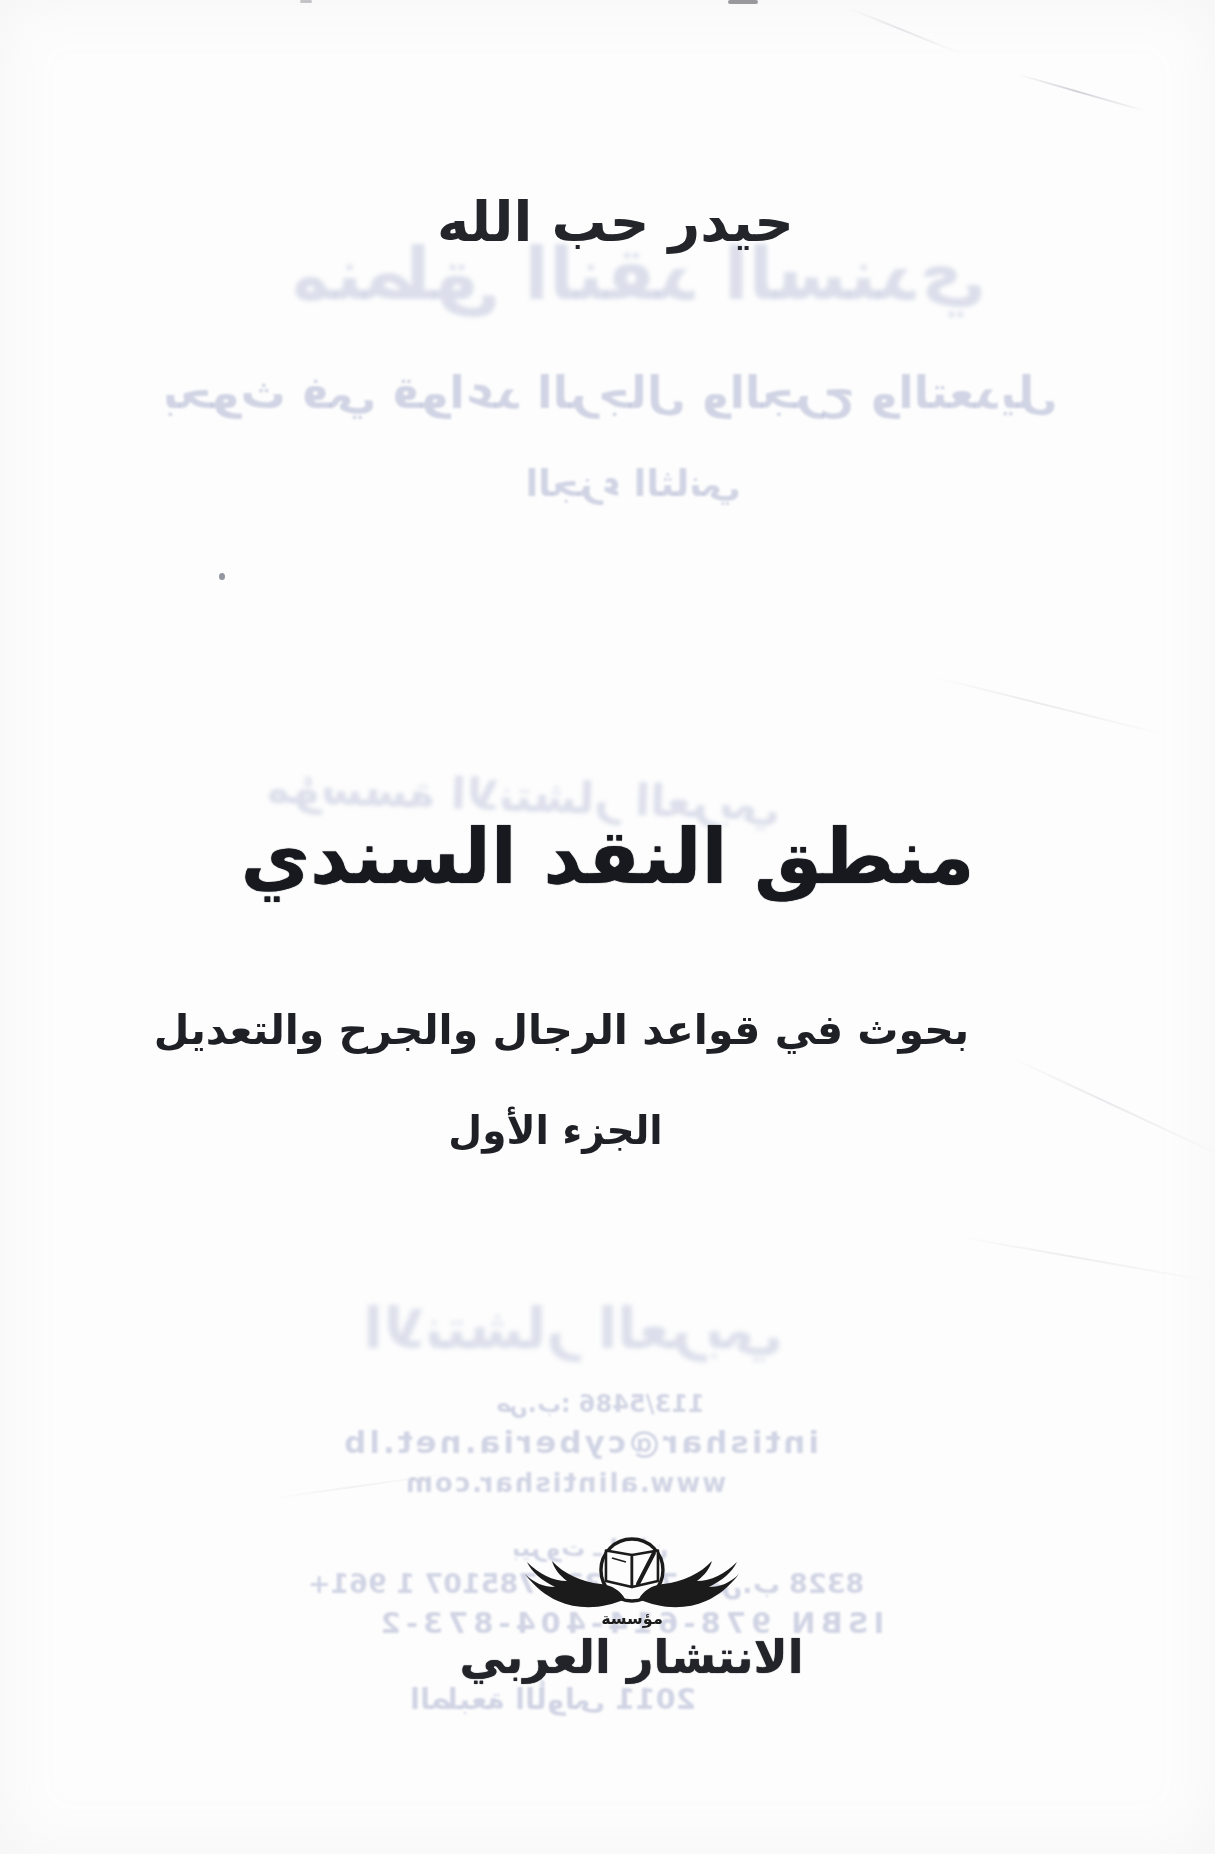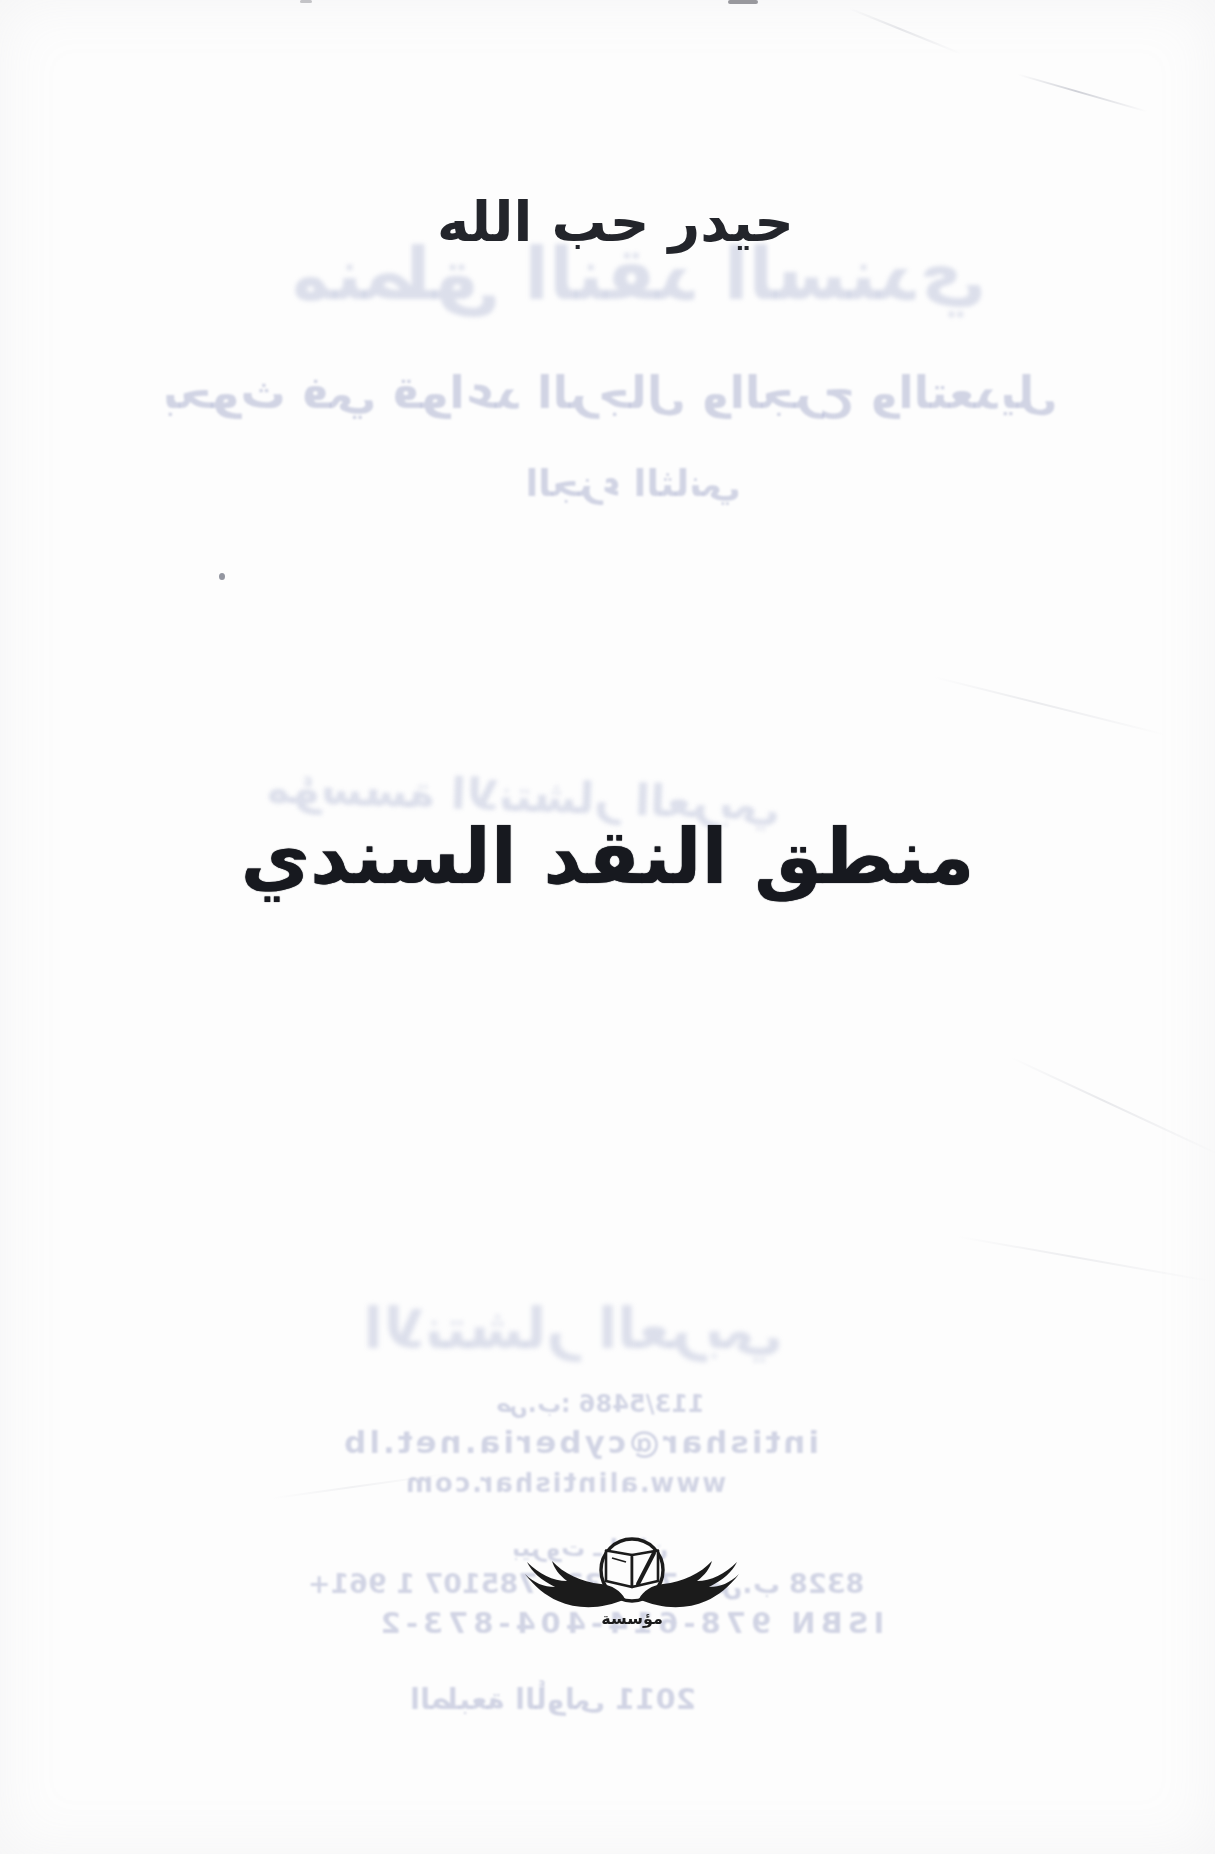--- a/index.html
+++ b/index.html
@@ -91,37 +91,40 @@
   <div class="ghost" style="left:calc(50% - 22px);top:1568px;font-size:27px;letter-spacing:2px;">+961 1 785107 ـ 786233 ـ ص.ب 8328</div>
 
   <div class="ghost ltr" style="left:calc(50% + 22px);top:1606px;font-size:29px;letter-spacing:5px;">ISBN 978-614-404-873-2</div>
 
   <div class="ghost" style="left:calc(50% - 55px);top:1682px;font-size:29px;letter-spacing:2px;">الطبعة الأولى 2011</div>
 
   <div class="ink" style="left:calc(50% + 8px);top:190px;font-size:55px;color:#23252b;">حيدر حب الله</div>
 
   <div class="ink" style="left:50%;top:812px;font-size:76px;color:#17191f;text-shadow:0 0 1px #17191f;">منطق النقد السندي</div>
 
+  <div class="ink" style="left:calc(50% - 46px);top:1006px;font-size:41px;">بحوث في قواعد الرجال والجرح والتعديل</div>
 
+  <div class="ink" style="left:calc(50% - 52px);top:1108px;font-size:39px;">الجزء الأول</div>
 
   <div class="pub-logo">
     <svg width="260" height="104" viewBox="0 0 260 104">
 
       <circle cx="130" cy="34" r="31" fill="#fdfdfd" stroke="#1b1b1b" stroke-width="3.4"></circle>
 
       <path d="M130 19 L104 14.5 L104 45 L130 51 Z" fill="#fdfdfd" stroke="#1b1b1b" stroke-width="2.6" stroke-linejoin="round"></path>
       <path d="M130 19 L156 14.5 L156 45 L130 51 Z" fill="#fdfdfd" stroke="#1b1b1b" stroke-width="2.6" stroke-linejoin="round"></path>
       <path d="M152 17 L136 48" stroke="#1b1b1b" stroke-width="4" stroke-linecap="round"></path>
       <path d="M110 22 L124 26" stroke="#1b1b1b" stroke-width="1.6"></path>
 
       <path d="M137 63 C158 73 184 74 204 65 C216 60 228 50 237 38 C228 47 218 51 207 51 C221 44 230 36 235 26 C223 38 209 45 195 45 C203 39 208 32 210 25 C199 37 181 46 161 48 C150 49 141 55 137 63 Z" fill="#1b1b1b"></path>
       <path d="M123 63 C102 73 76 74 56 65 C44 60 32 50 23 38 C32 47 42 51 53 51 C39 44 30 36 25 26 C37 38 51 45 65 45 C57 39 52 32 50 25 C61 37 79 46 99 48 C110 49 119 55 123 63 Z" fill="#1b1b1b"></path>
 
       <text x="130" y="88" text-anchor="middle" font-family="DejaVu Sans, sans-serif" font-size="16" font-weight="bold" fill="#1b1b1b" direction="rtl">مؤسسة</text>
     </svg>
+    <div class="pub-name">الانتشار العربي</div>
   </div>
 
   <div class="edge-dash" style="left:728px;top:0;width:30px;height:4px;opacity:.55;"></div>
   <div class="edge-dash" style="left:300px;top:0;width:12px;height:3px;opacity:.3;"></div>
   <div class="speck" style="left:219px;top:573px;width:6px;height:7px;opacity:.55;"></div>
 
   <div class="crease" style="left:1015px;top:92px;width:135px;transform:rotate(16deg);"></div>
   <div class="crease" style="left:845px;top:30px;width:120px;transform:rotate(22deg);opacity:.5;"></div>
   <div class="crease" style="left:930px;top:705px;width:240px;transform:rotate(14deg);opacity:.4;"></div>
   <div class="crease" style="left:1000px;top:1105px;width:230px;transform:rotate(25deg);opacity:.45;"></div>

